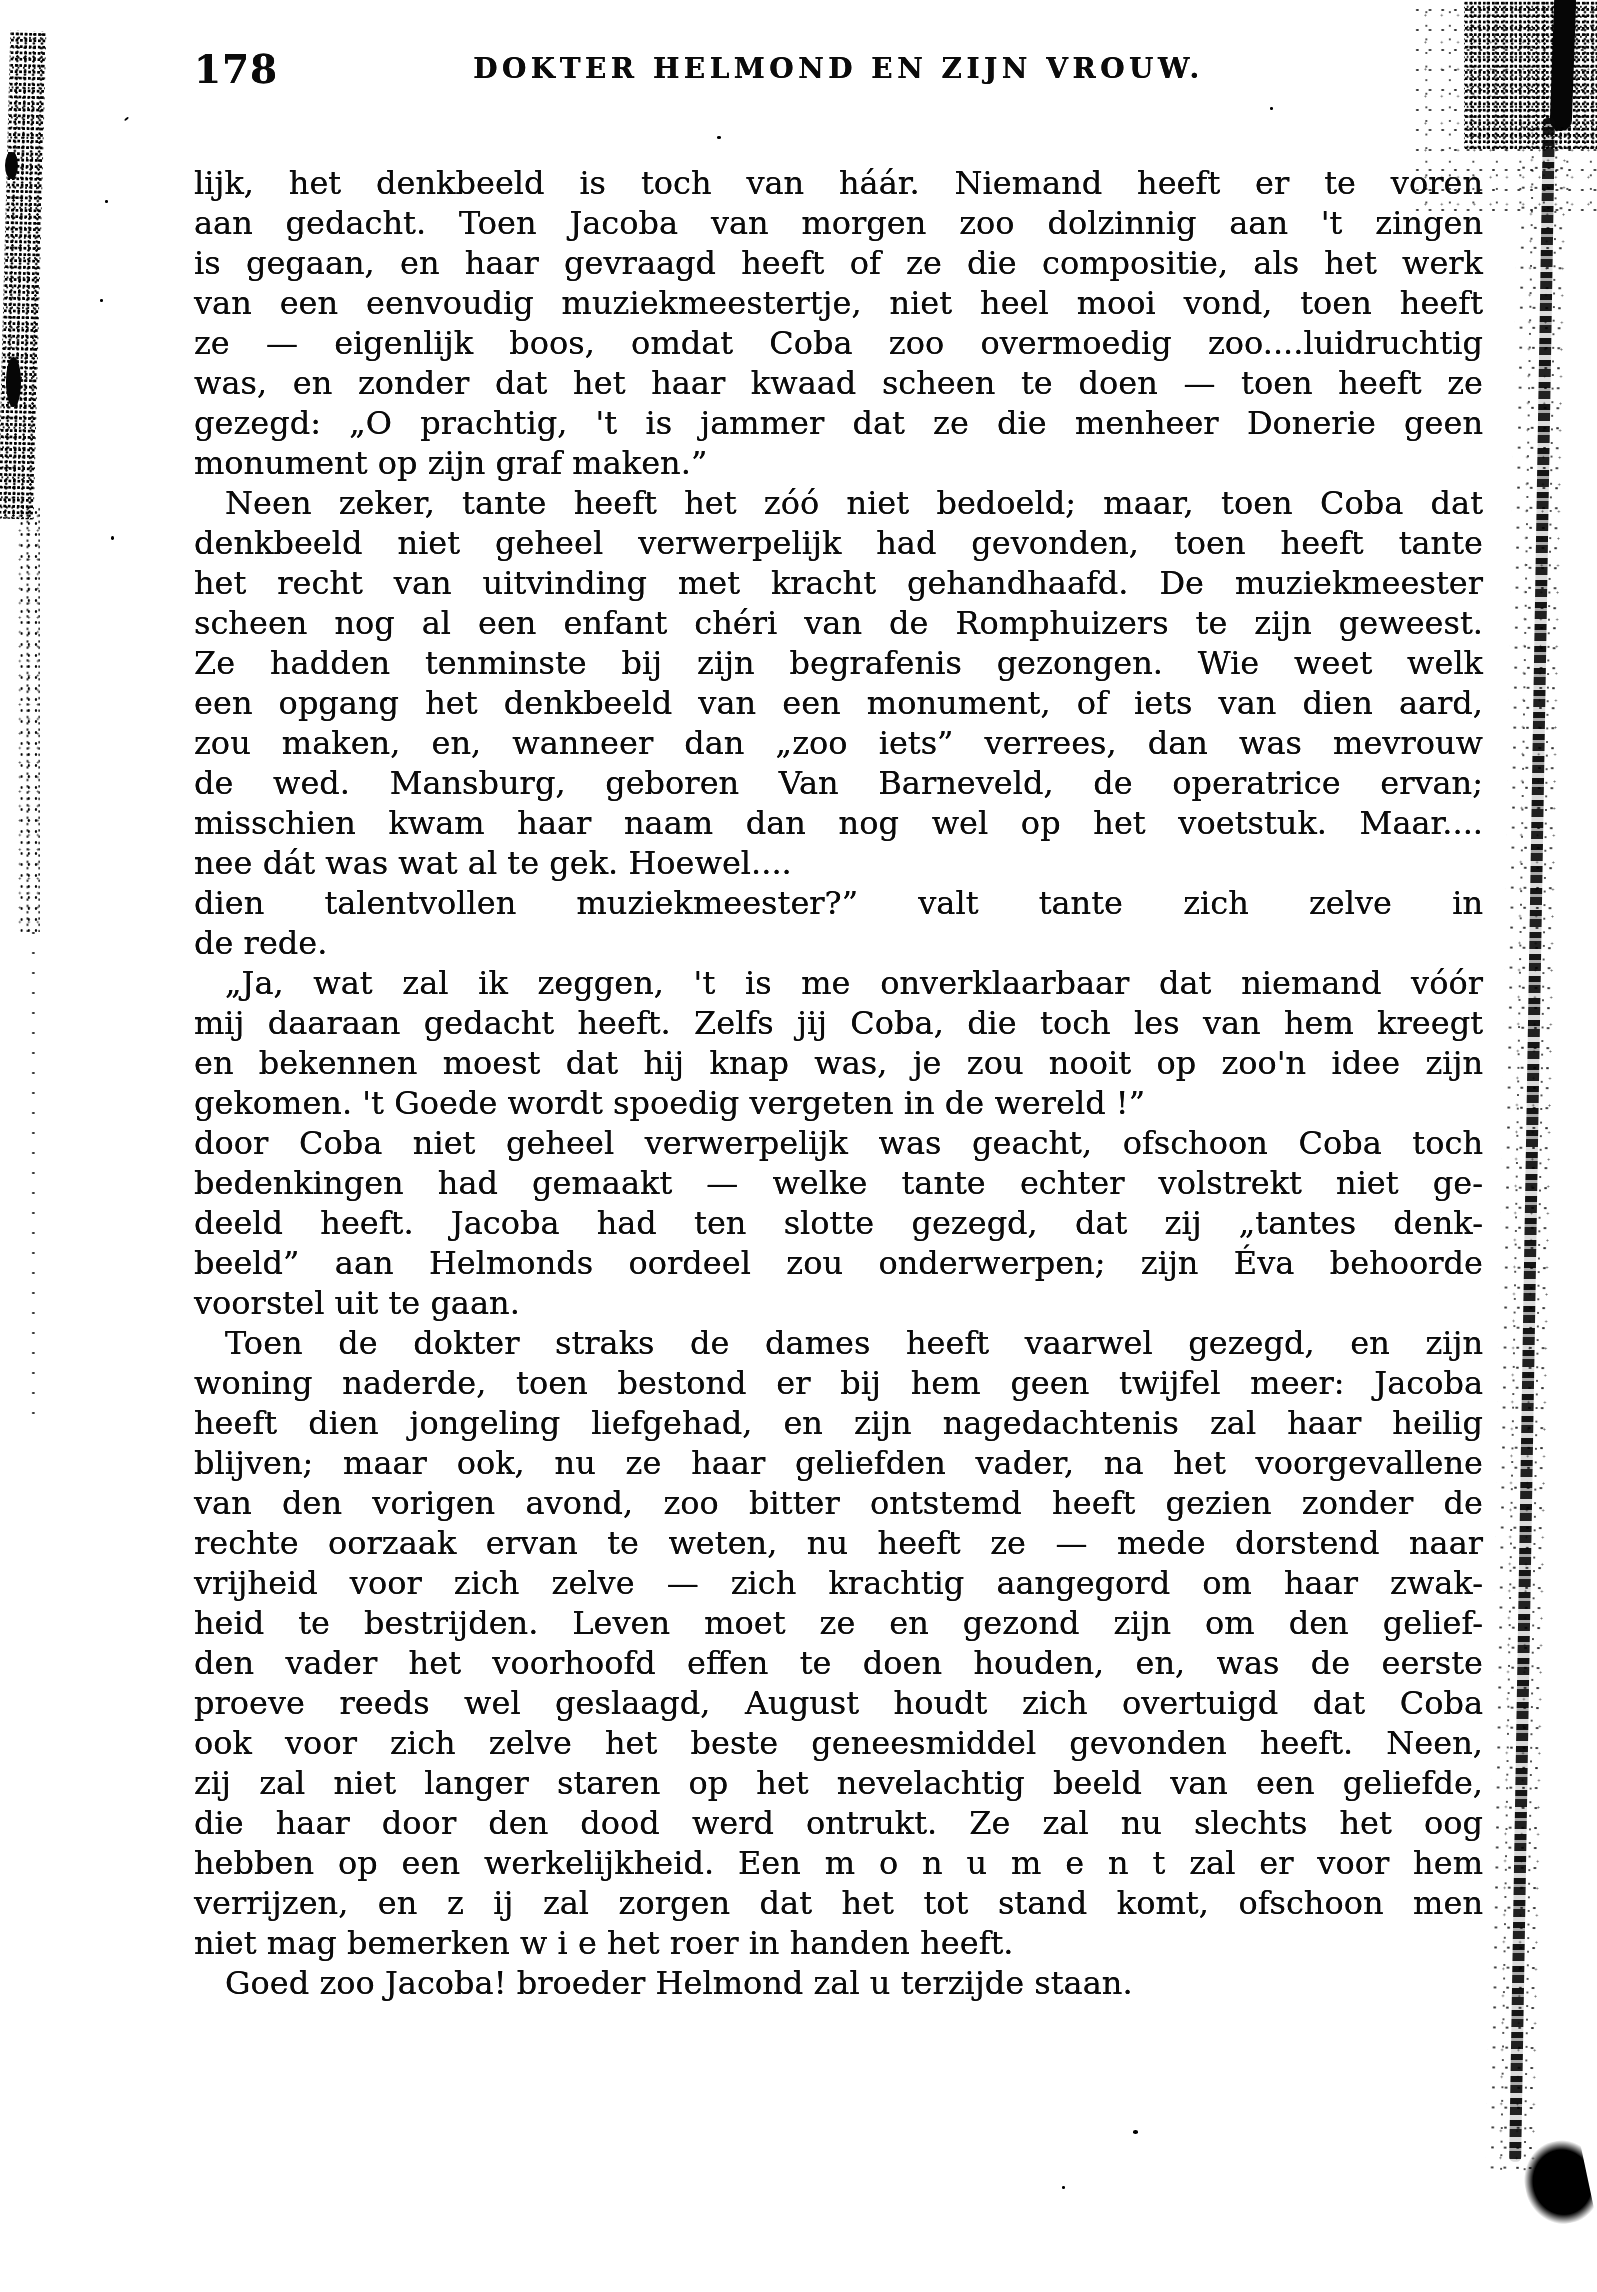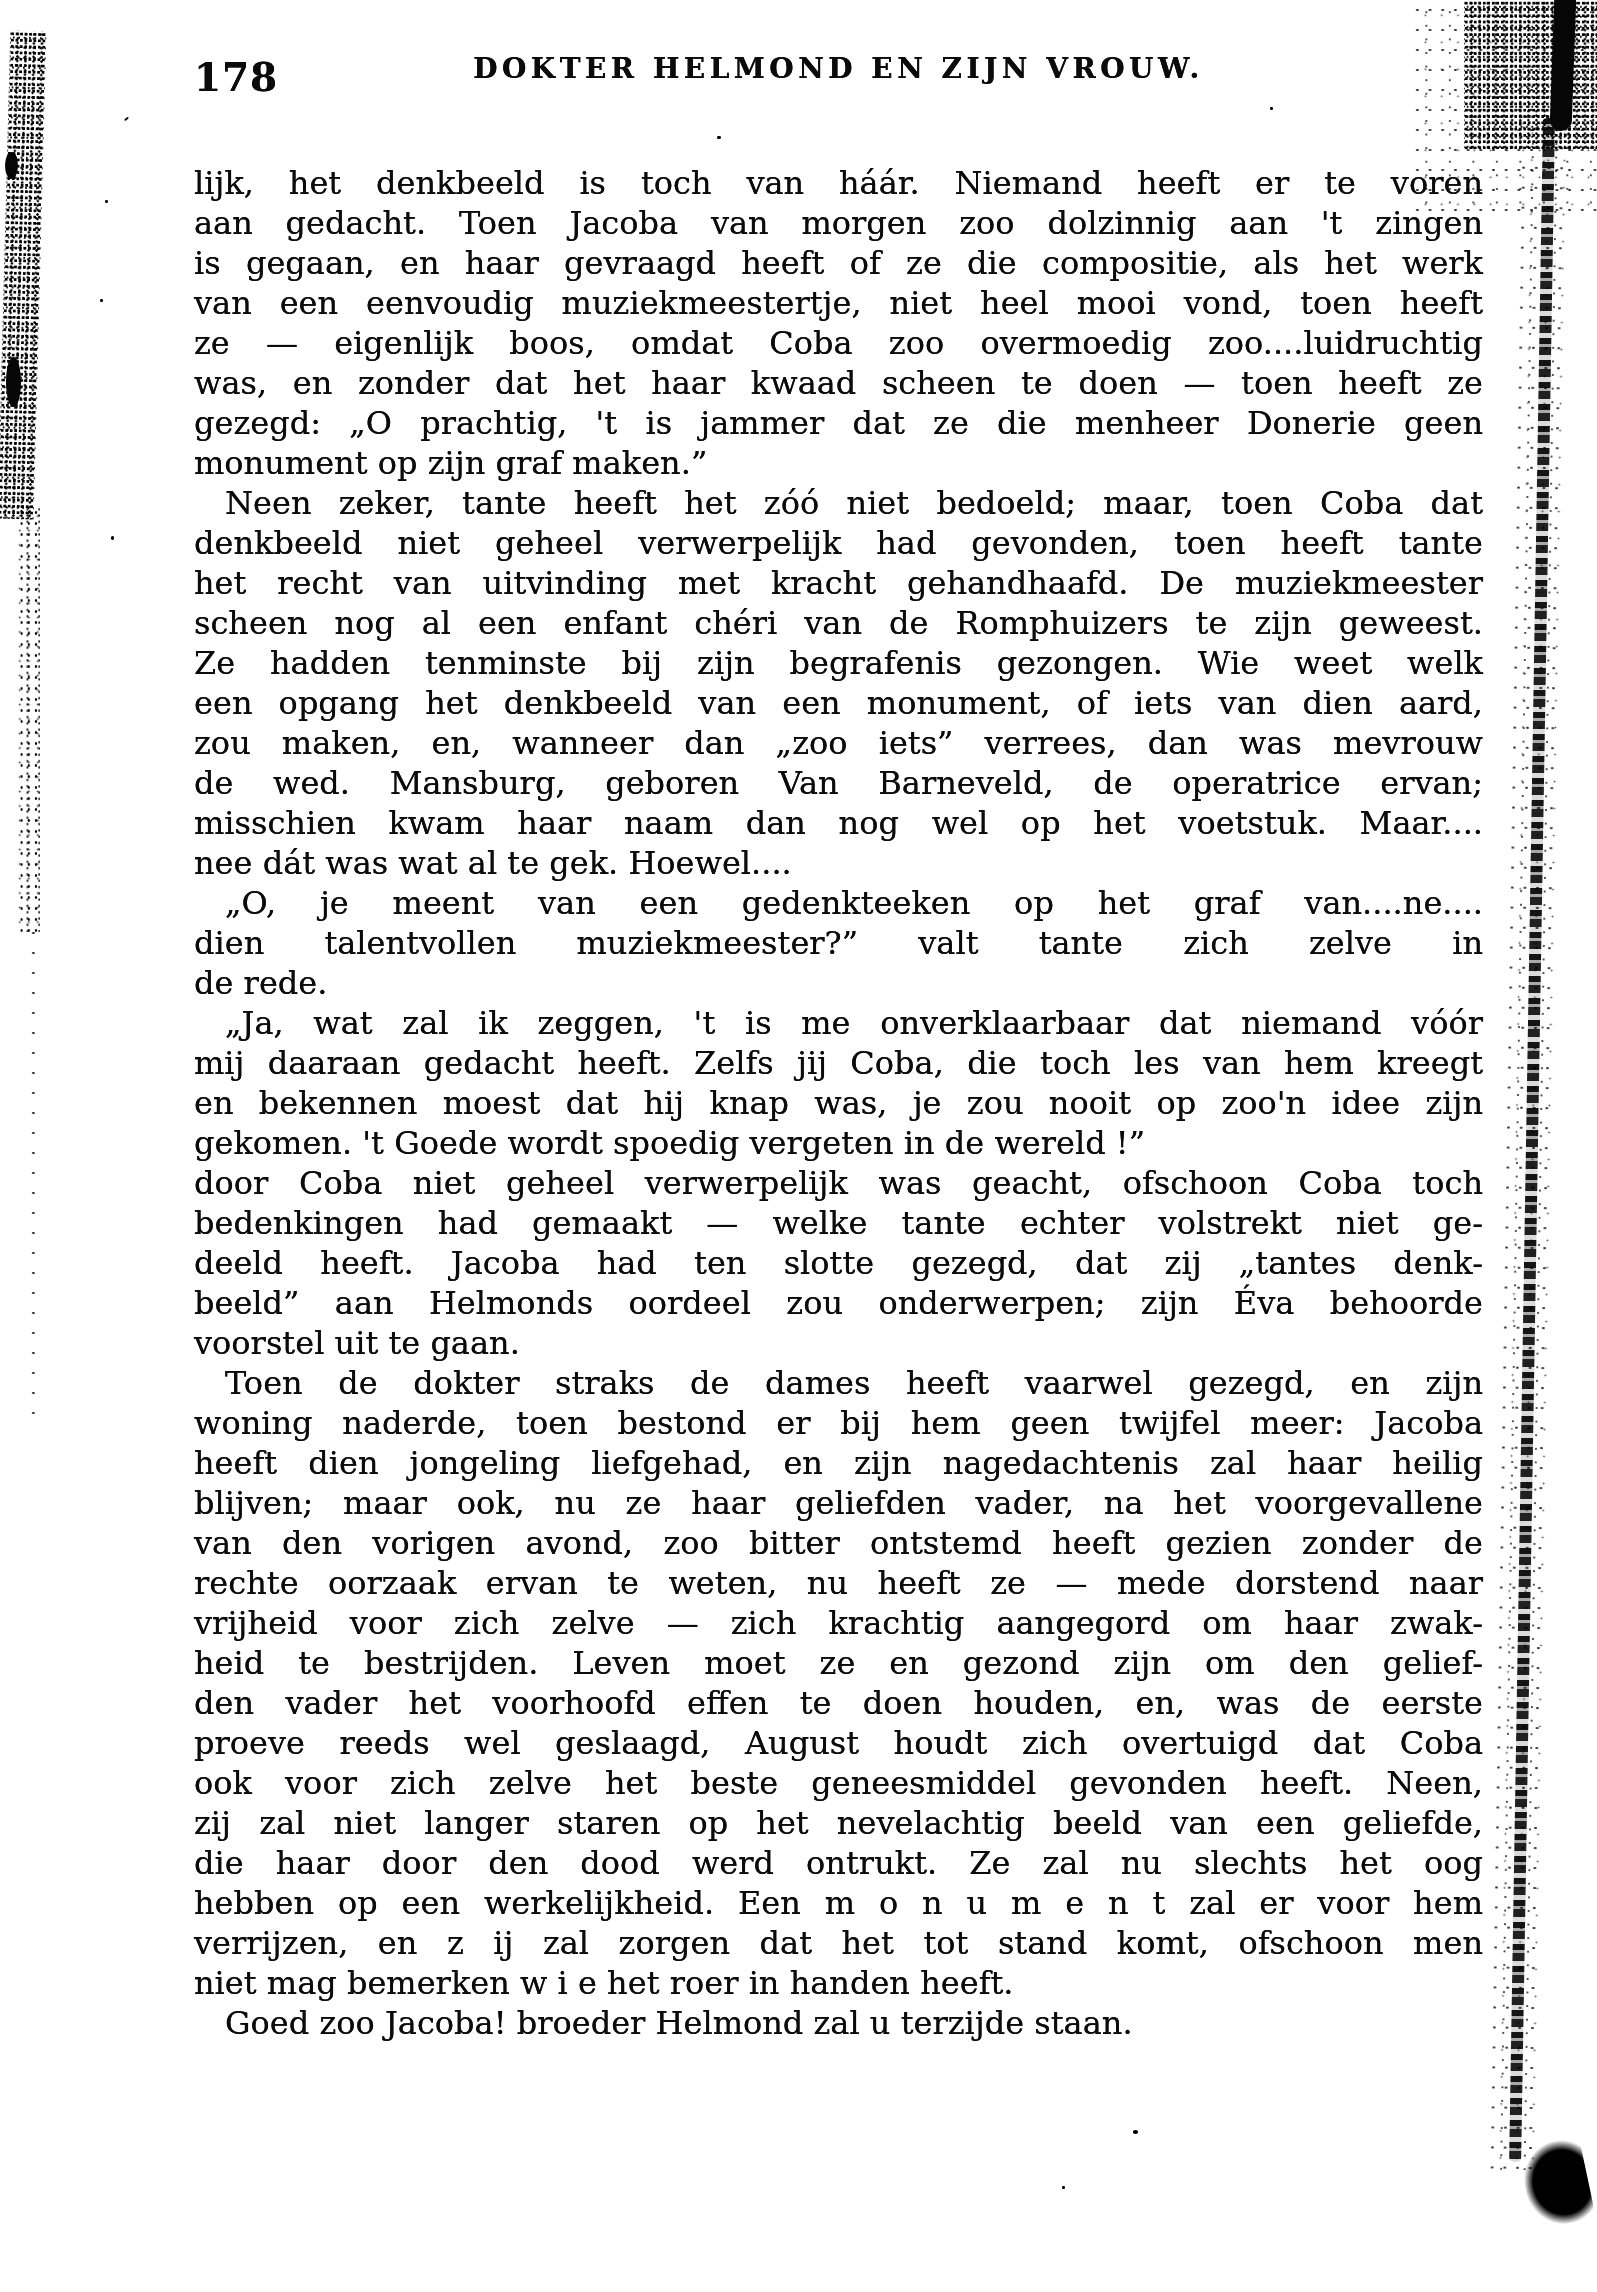--- a/index.html
+++ b/index.html
@@ -13,21 +13,20 @@
   }
   
   .running-head{
     position:absolute;left:194px;top:47px;width:1289px;height:45px;
   }
   .page-number{
     position:absolute;left:0;top:0;
     font-size:39px;font-weight:700;line-height:45px;
     letter-spacing:0.9px;
     text-shadow:0 0 0.5px rgba(0,0,0,.9);
-    margin-top:8px;
   }
   .running-title{
     position:absolute;left:0;right:0;top:2px;
     text-align:center;
     font-size:28px;font-weight:700;line-height:40px;
     letter-spacing:4.5px;
     text-shadow:0 0 0.5px rgba(0,0,0,.9);
   }
   
   .page-body{
@@ -101,21 +100,20 @@
       <div class="line indent">Neen zeker, tante heeft het zóó niet bedoeld; maar, toen Coba dat</div>
       <div class="line">denkbeeld niet geheel verwerpelijk had gevonden, toen heeft tante</div>
       <div class="line">het recht van uitvinding met kracht gehandhaafd. De muziekmeester</div>
       <div class="line">scheen nog al een enfant chéri van de Romphuizers te zijn geweest.</div>
       <div class="line">Ze hadden tenminste bij zijn begrafenis gezongen. Wie weet welk</div>
       <div class="line">een opgang het denkbeeld van een monument, of iets van dien aard,</div>
       <div class="line">zou maken, en, wanneer dan „zoo iets” verrees, dan was mevrouw</div>
       <div class="line">de wed. Mansburg, geboren Van Barneveld, de operatrice ervan;</div>
       <div class="line">misschien kwam haar naam dan nog wel op het voetstuk. Maar....</div>
       <div class="line last">nee dát was wat al te gek. Hoewel....</div>
-      <div class="line indent">„O, je meent van een gedenkteeken op het graf van....ne....</div>
       <div class="line">dien talentvollen muziekmeester?” valt tante zich zelve in</div>
       <div class="line last">de rede.</div>
       <div class="line indent">„Ja, wat zal ik zeggen, 't is me onverklaarbaar dat niemand vóór</div>
       <div class="line">mij daaraan gedacht heeft. Zelfs jij Coba, die toch les van hem kreegt</div>
       <div class="line">en bekennen moest dat hij knap was, je zou nooit op zoo'n idee zijn</div>
       <div class="line last">gekomen. 't Goede wordt spoedig vergeten in de wereld !”</div>
       <div class="line">door Coba niet geheel verwerpelijk was geacht, ofschoon Coba toch</div>
       <div class="line">bedenkingen had gemaakt — welke tante echter volstrekt niet ge-</div>
       <div class="line">deeld heeft. Jacoba had ten slotte gezegd, dat zij „tantes denk-</div>
       <div class="line">beeld” aan Helmonds oordeel zou onderwerpen; zijn Éva behoorde</div>

